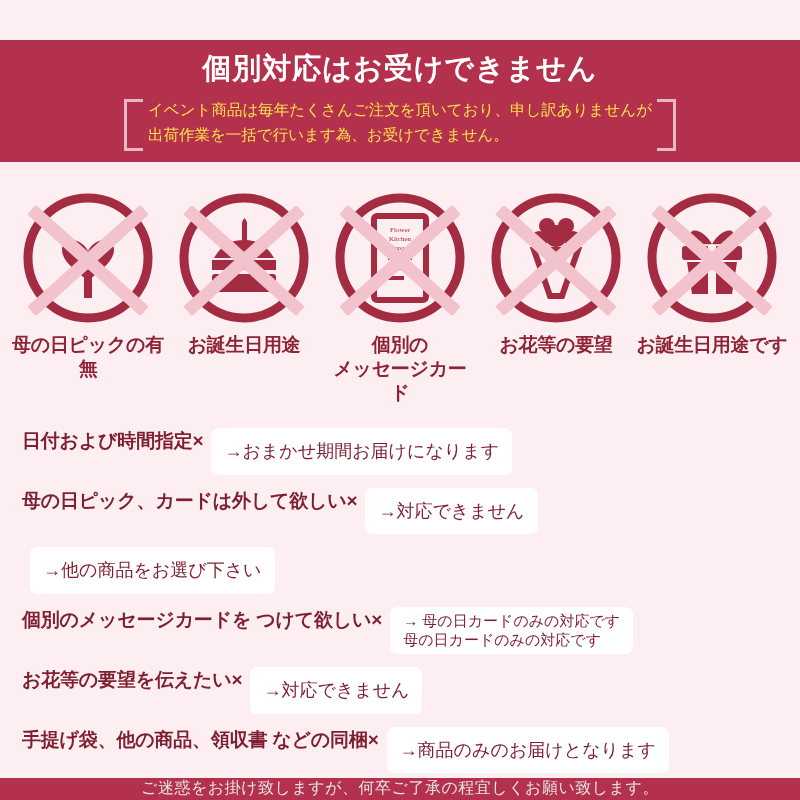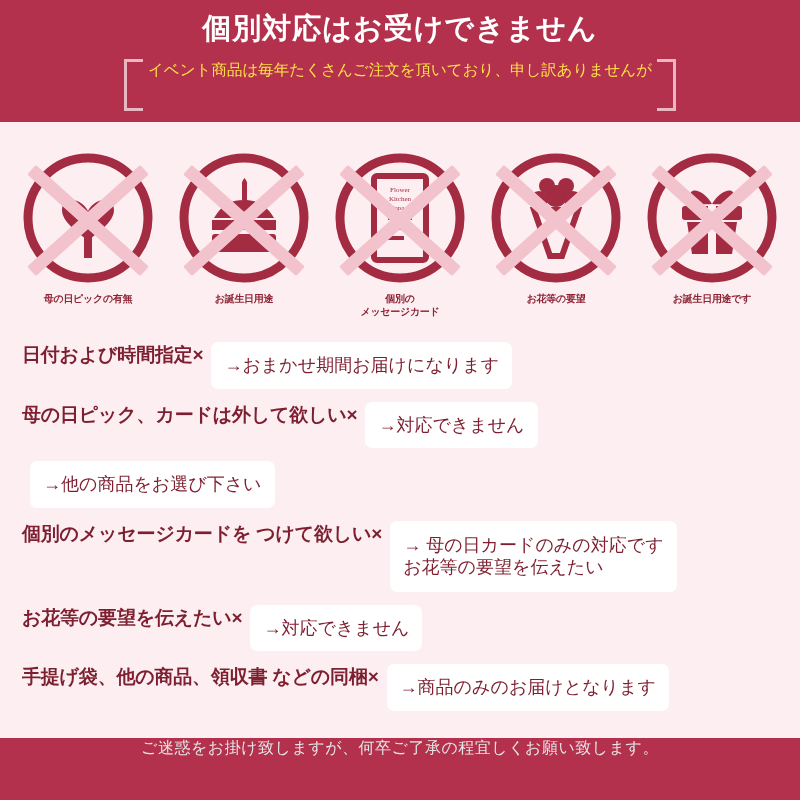--- a/index.html
+++ b/index.html
@@ -12,20 +12,21 @@
   .page{position:relative;width:800px;height:800px;background:#fdeff1;}
 
   
   .header{
     background:#b4314d;
     height:122px;
     box-sizing:border-box;
     padding-top:10px;
     text-align:center;
     color:#ffffff;
+    margin-top:40px;
   }
   .header-title{
     font-size:29px;
     font-weight:bold;
     letter-spacing:1px;
     line-height:1.3;
   }
   .header-note-wrap{
     position:relative;
     display:inline-block;
@@ -79,21 +80,21 @@
     top:66px;
     width:152px;
     height:13px;
     background:#f3c3cd;
     border-radius:2px;
   }
   .cross span.a{transform:rotate(42deg);}
   .cross span.b{transform:rotate(-42deg);}
   .icon-label{
     margin-top:5px;
-    font-size:10px;
+    font-size:19px;
     font-weight:bold;
     color:#8e2336;
     line-height:1.25;
     letter-spacing:-0.3px;
   }
 
   
   .qlist{
     margin-top:24px;
     padding:0 20px 0 22px;
@@ -114,22 +115,22 @@
     margin-left:8px;
     background:#ffffff;
     border-radius:7px;
     padding:12px 13px;
     font-size:18px;
     color:#7d1f30;
     white-space:nowrap;
     line-height:1.25;
   }
   .atag.two{
-    font-size:18px;
-    padding:13px 13px;
+    font-size:15px;
+    padding:5px 13px;
   }
   .atag .l2{display:block;}
 
   
   .footer{
     position:absolute;
     left:0;bottom:0;
     width:800px;
     height:62px;
     background:#b4314d;
@@ -146,20 +147,21 @@
 
 <div class="page">
 
   <div class="header">
     <div class="header-title">個別対応はお受けできません</div>
     <div class="header-note-wrap">
       <span class="bracket left"></span>
       <span class="bracket right"></span>
       <div class="header-note">
         <div>イベント商品は毎年たくさんご注文を頂いており、申し訳ありませんが</div>
+        <div>出荷作業を一括で行います為、お受けできません。</div>
       </div>
     </div>
   </div>
 
   <div class="icons-row">
 
     <div class="icon-cell">
       <div class="icon-box">
         <svg width="140" height="140" viewBox="0 0 140 140">
           <circle cx="70" cy="70" r="60" fill="none" stroke="#a32b42" stroke-width="9"></circle>
@@ -272,21 +274,21 @@
     </div>
 
     <div class="qrow">
       <span class="atag">→他の商品をお選び下さい</span>
     </div>
 
     <div class="qrow">
       <span class="qtext">個別のメッセージカードを つけて欲しい×</span>
       <span class="atag two">
         <span class="l2">→ 母の日カードのみの対応です</span>
-        <span class="l2">お花等の要望を伝えたい</span>
+        <span class="l2">母の日カードのみの対応です</span>
       </span>
     </div>
 
     <div class="qrow">
       <span class="qtext">お花等の要望を伝えたい×</span>
       <span class="atag">→対応できません</span>
     </div>
 
     <div class="qrow">
       <span class="qtext">手提げ袋、他の商品、領収書 などの同梱×</span>

